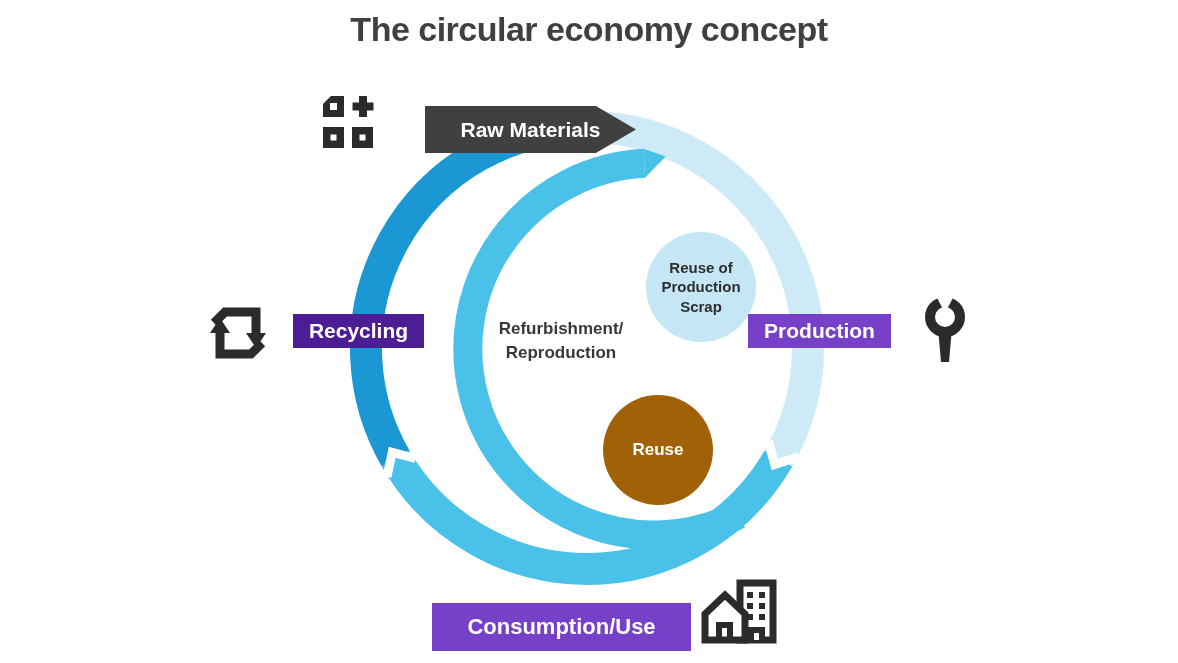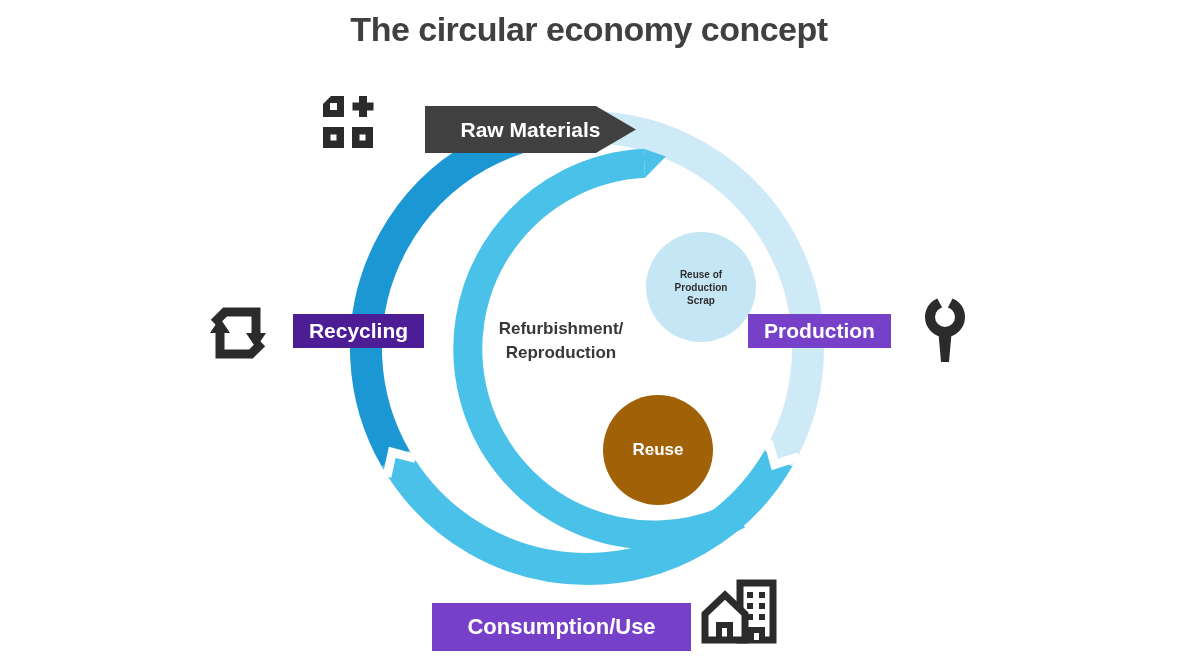--- a/index.html
+++ b/index.html
@@ -15,21 +15,21 @@
               clip-path:polygon(0 0,81% 0,100% 50%,81% 100%,0 100%);margin-left:25px;}
   .banner-raw .txt{width:171px;text-align:center;font-size:21px;}
   .lbl-recycling{left:293px;top:314px;width:131px;height:34px;background:#4c1d95;font-size:21px;}
   .lbl-production{left:748px;top:314px;width:143px;height:34px;background:#7641c8;font-size:21px;}
   .lbl-consumption{left:432px;top:603px;width:259px;height:48px;background:#7641c8;font-size:22px;}
   .inner-loop-text{left:451px;top:317px;width:220px;text-align:center;z-index:2;
                    font-size:17px;line-height:1.4;font-weight:700;color:#383838;}
   .bubble{border-radius:50%;display:flex;align-items:center;justify-content:center;
           text-align:center;z-index:2;font-weight:700;}
   .bubble-scrap{left:646px;top:232px;width:110px;height:110px;background:#c5e7f5;
-                color:#2e2e2e;font-size:10px;line-height:1.3;}
+                color:#2e2e2e;font-size:15px;line-height:1.3;}
   .bubble-reuse{left:603px;top:395px;width:110px;height:110px;background:#a16207;
                 color:#ffffff;font-size:17px;}
   .icon{z-index:2;}
 </style>
 </head>
 <body>
 
 <div class="stage">
 
   <svg id="arc-layer" width="1178" height="663" viewBox="0 0 1178 663">

